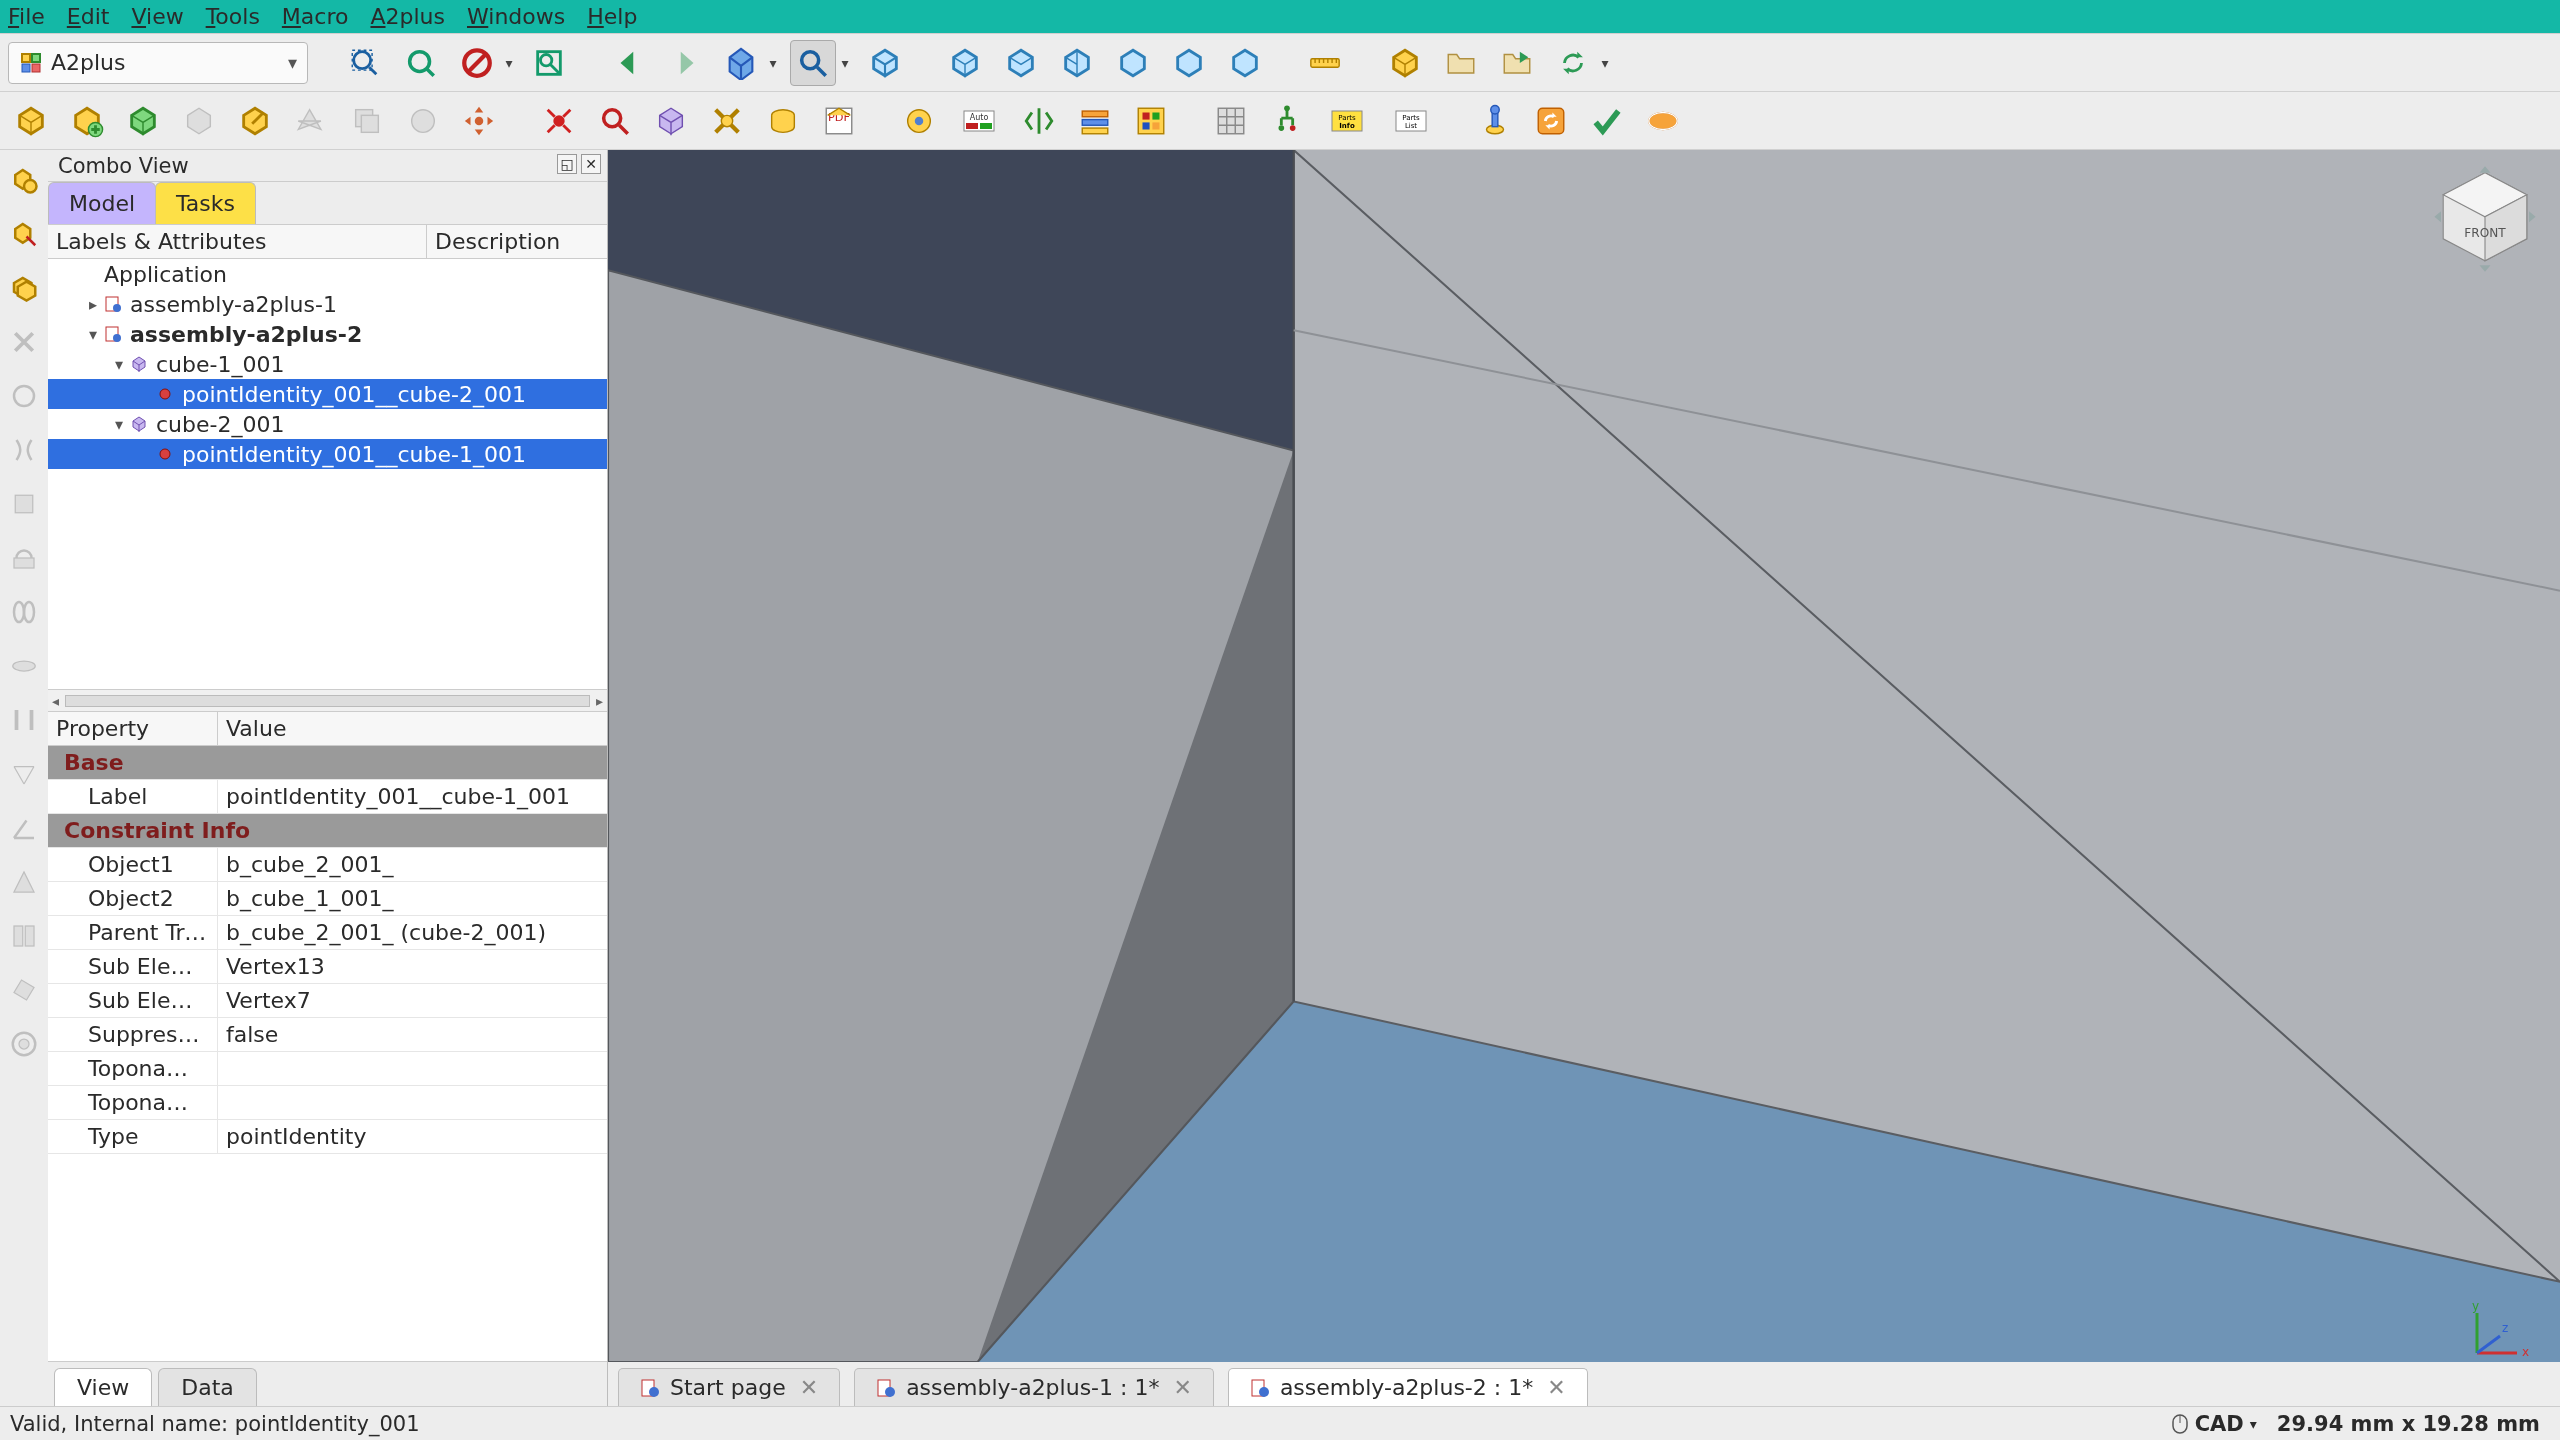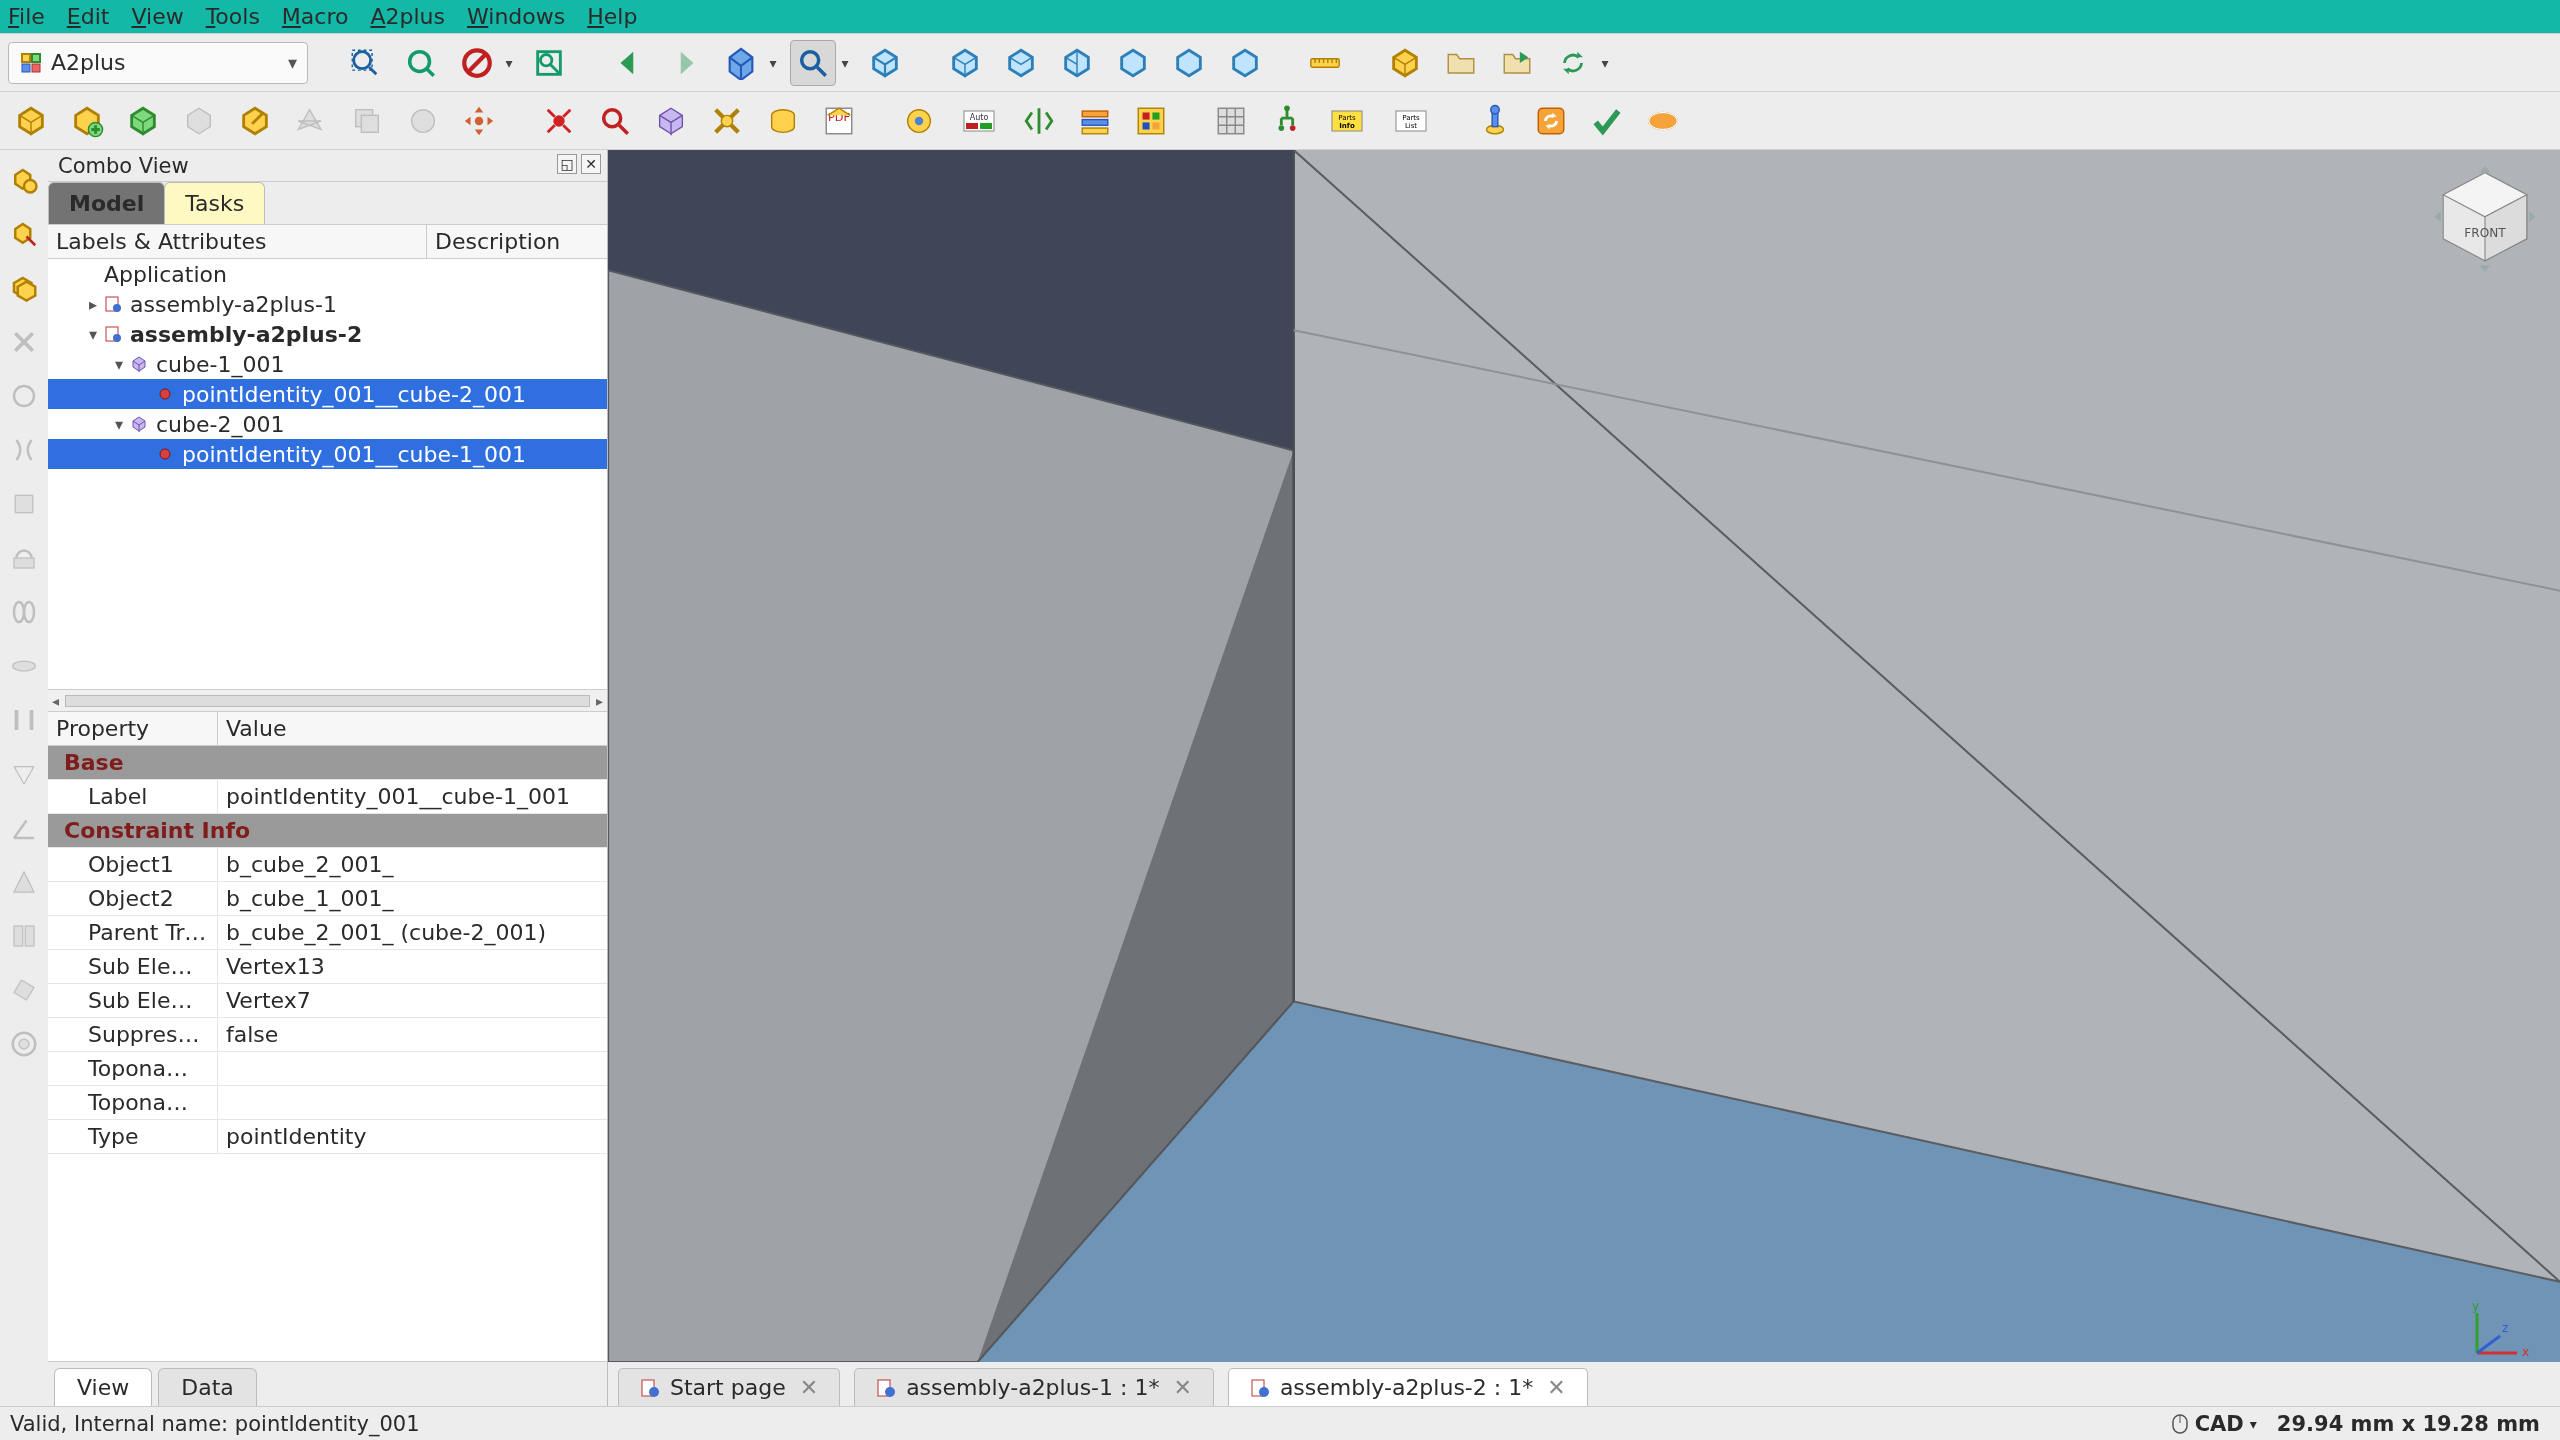--- a/index.html
+++ b/index.html
@@ -29,22 +29,22 @@
 #left-toolbar { width: 48px; background: #ededed; display: flex; flex-direction: column; align-items: center; gap: 14px; padding-top: 10px; }
 #left-toolbar .tool-btn { width: 40px; height: 40px; }
 #left-toolbar svg { width: 30px; height: 30px; }
 
 
 #combo { width: 560px; background: #fff; display: flex; flex-direction: column; border-right: 1px solid #bcbcbc; }
 #combo-title { height: 32px; display: flex; align-items: center; padding: 0 10px; background: #ededed; border-bottom: 1px solid #ccc; font-size: 21px; position: relative; }
 #combo-title .win-btns { position: absolute; right: 6px; top: 4px; display: flex; gap: 4px; }
 #combo-title .win-btns span { width: 20px; height: 20px; border: 1px solid #999; display:flex; align-items:center; justify-content:center; font-size:14px; background:#f5f5f5;}
 #combo-tabs { display: flex; background: #ededed; }
-#combo-tabs .tab { padding: 8px 20px; border: 1px solid #bcbcbc; border-bottom: none; background: #fef9c3; margin-right: -1px; border-radius: 6px 6px 0 0;}
-#combo-tabs .tab.active { background: #737373; font-weight: 700; }
+#combo-tabs .tab { padding: 8px 20px; border: 1px solid #bcbcbc; border-bottom: none; background: #fde047; margin-right: -1px; border-radius: 6px 6px 0 0;}
+#combo-tabs .tab.active { background: #c4b5fd; font-weight: 400; }
 #tree-header { display: flex; background: #f7f7f7; border-top: 1px solid #ccc; border-bottom: 1px solid #ccc;}
 #tree-header div { padding: 4px 8px; border-right: 1px solid #ccc; }
 #tree-header div:first-child { flex: 1; }
 #tree-header div:last-child { width: 180px; border-right:none;}
 #tree { flex: 0 0 auto; height: 430px; overflow: hidden; background:#fff; position:relative;}
 .tree-row { height: 30px; display: flex; align-items: center; font-size: 22px; }
 .tree-row.sel { background: #2f6fe0; color: #fff; }
 .tree-row .indent { display:inline-block; }
 .tree-row .exp { width: 18px; text-align: center; color: #555; font-size: 16px;}
 .tree-row.sel .exp { color:#fff; }

